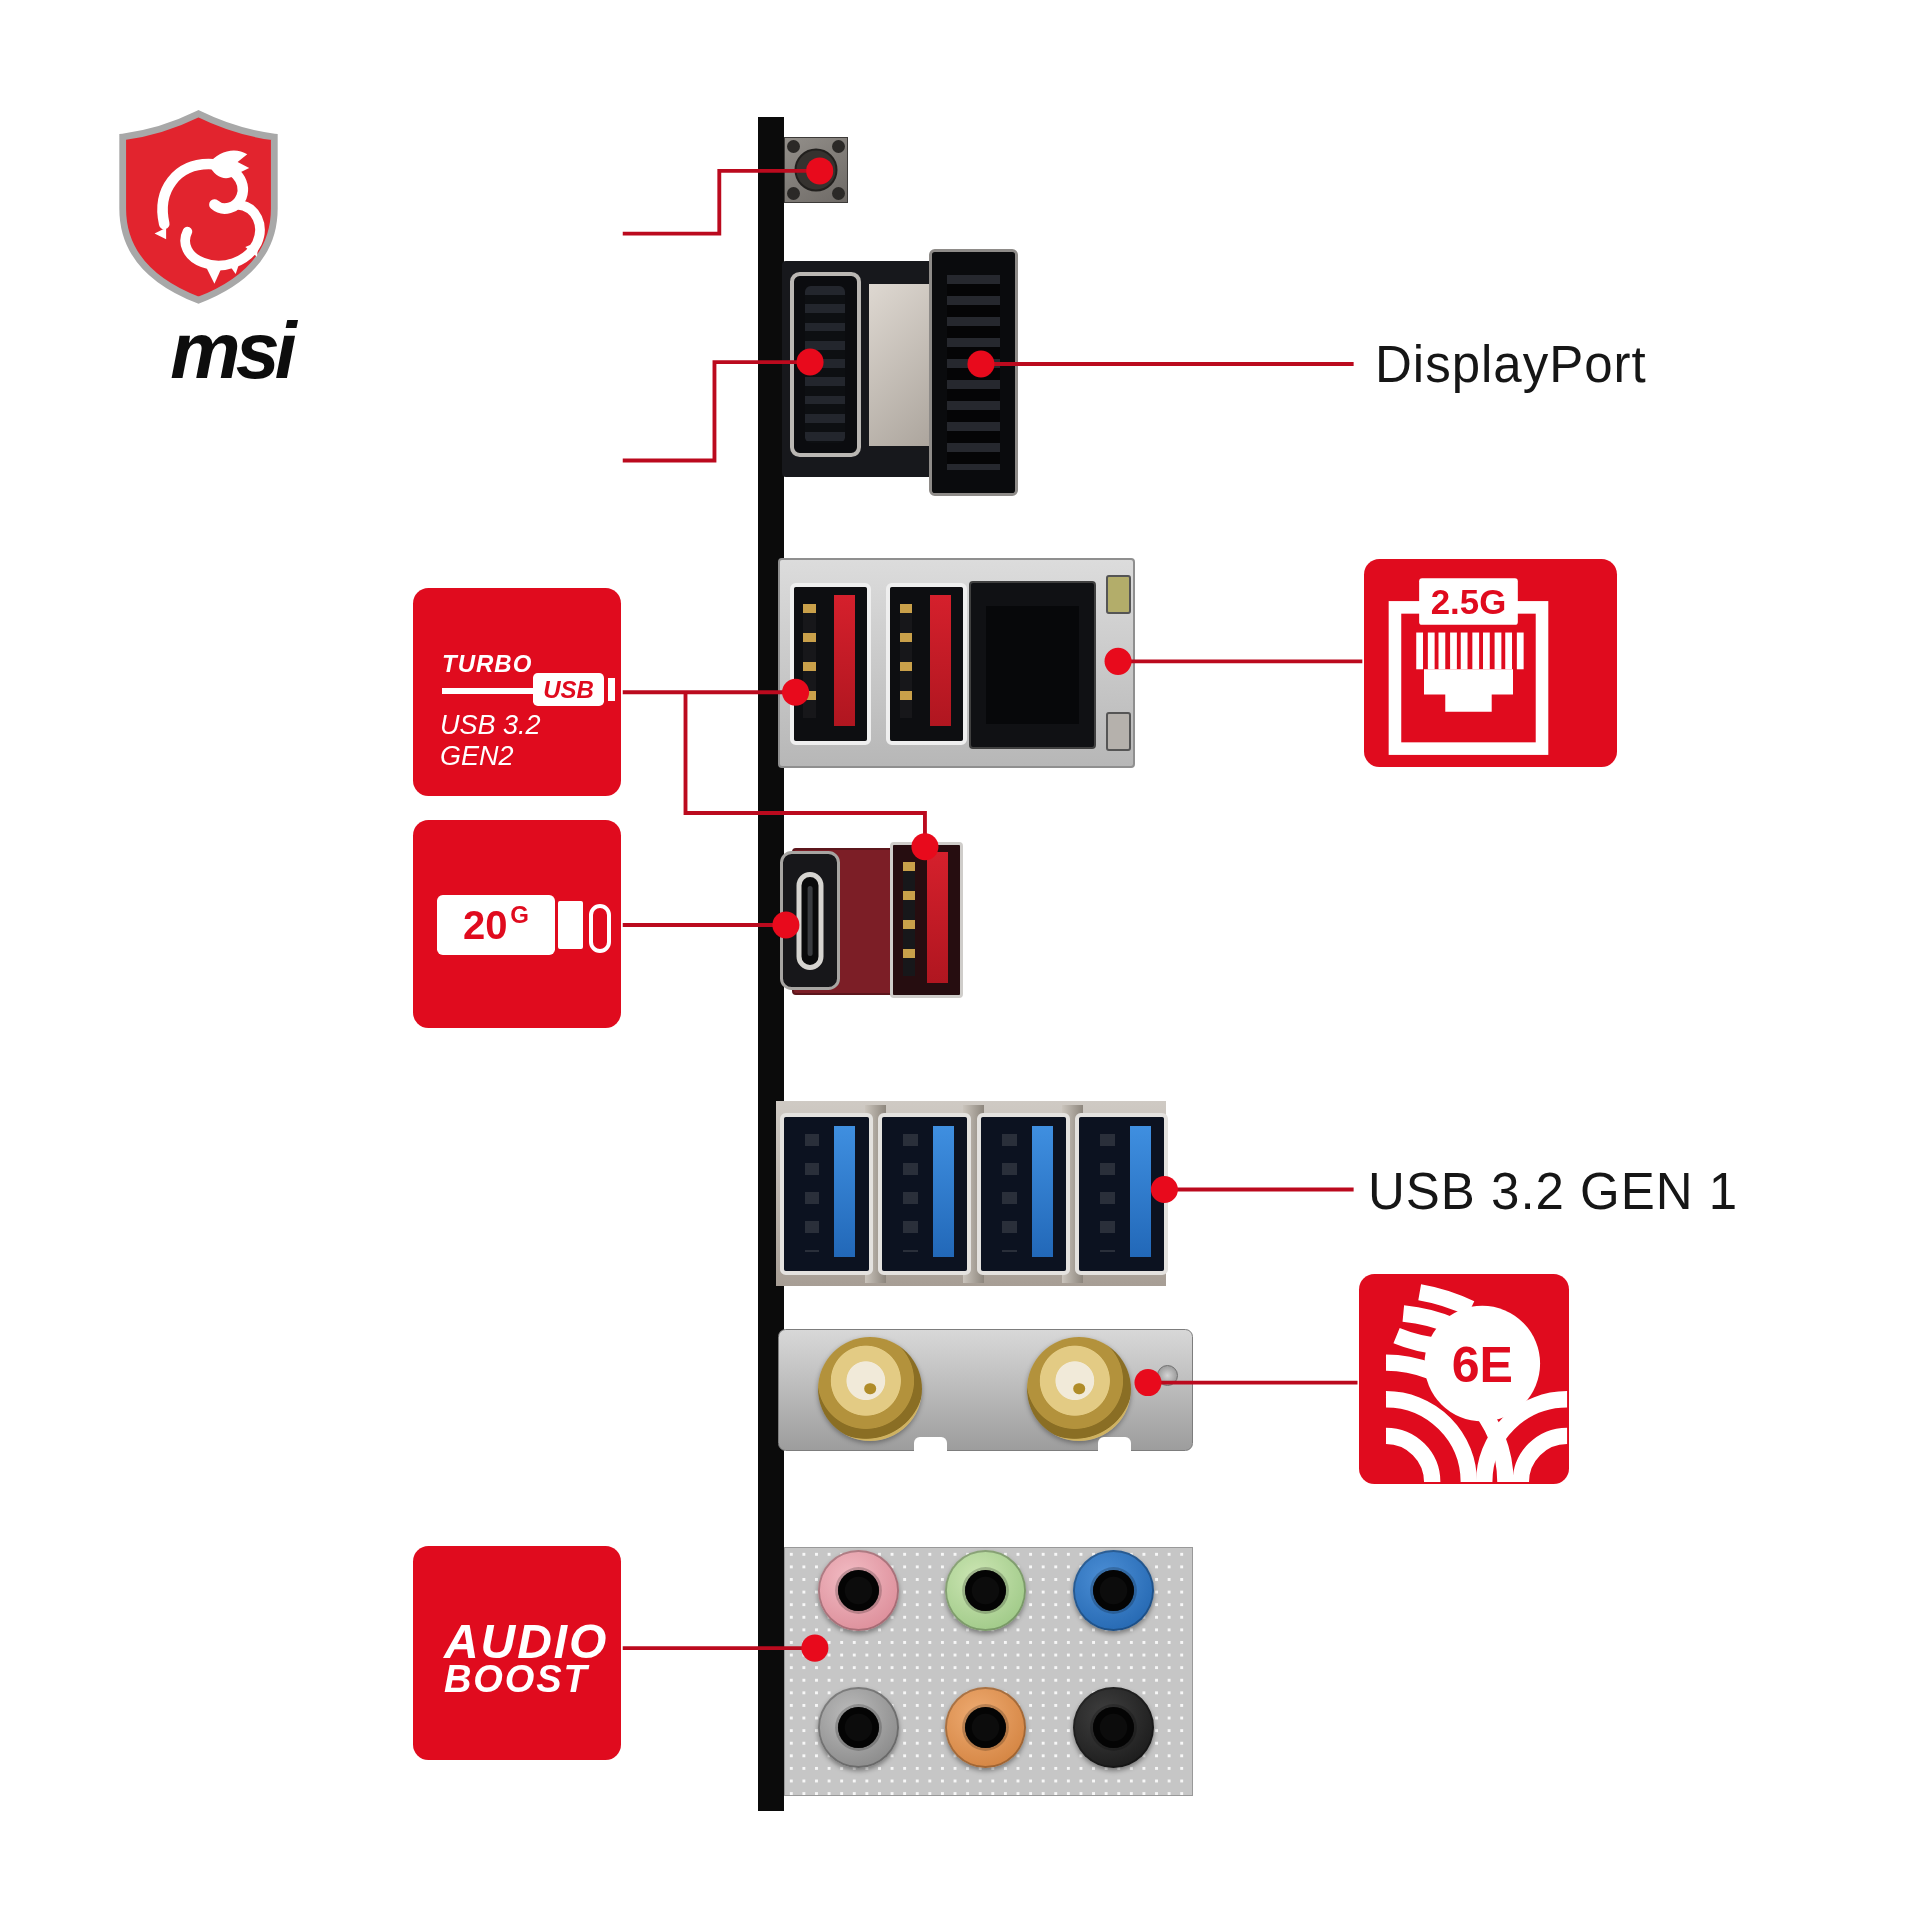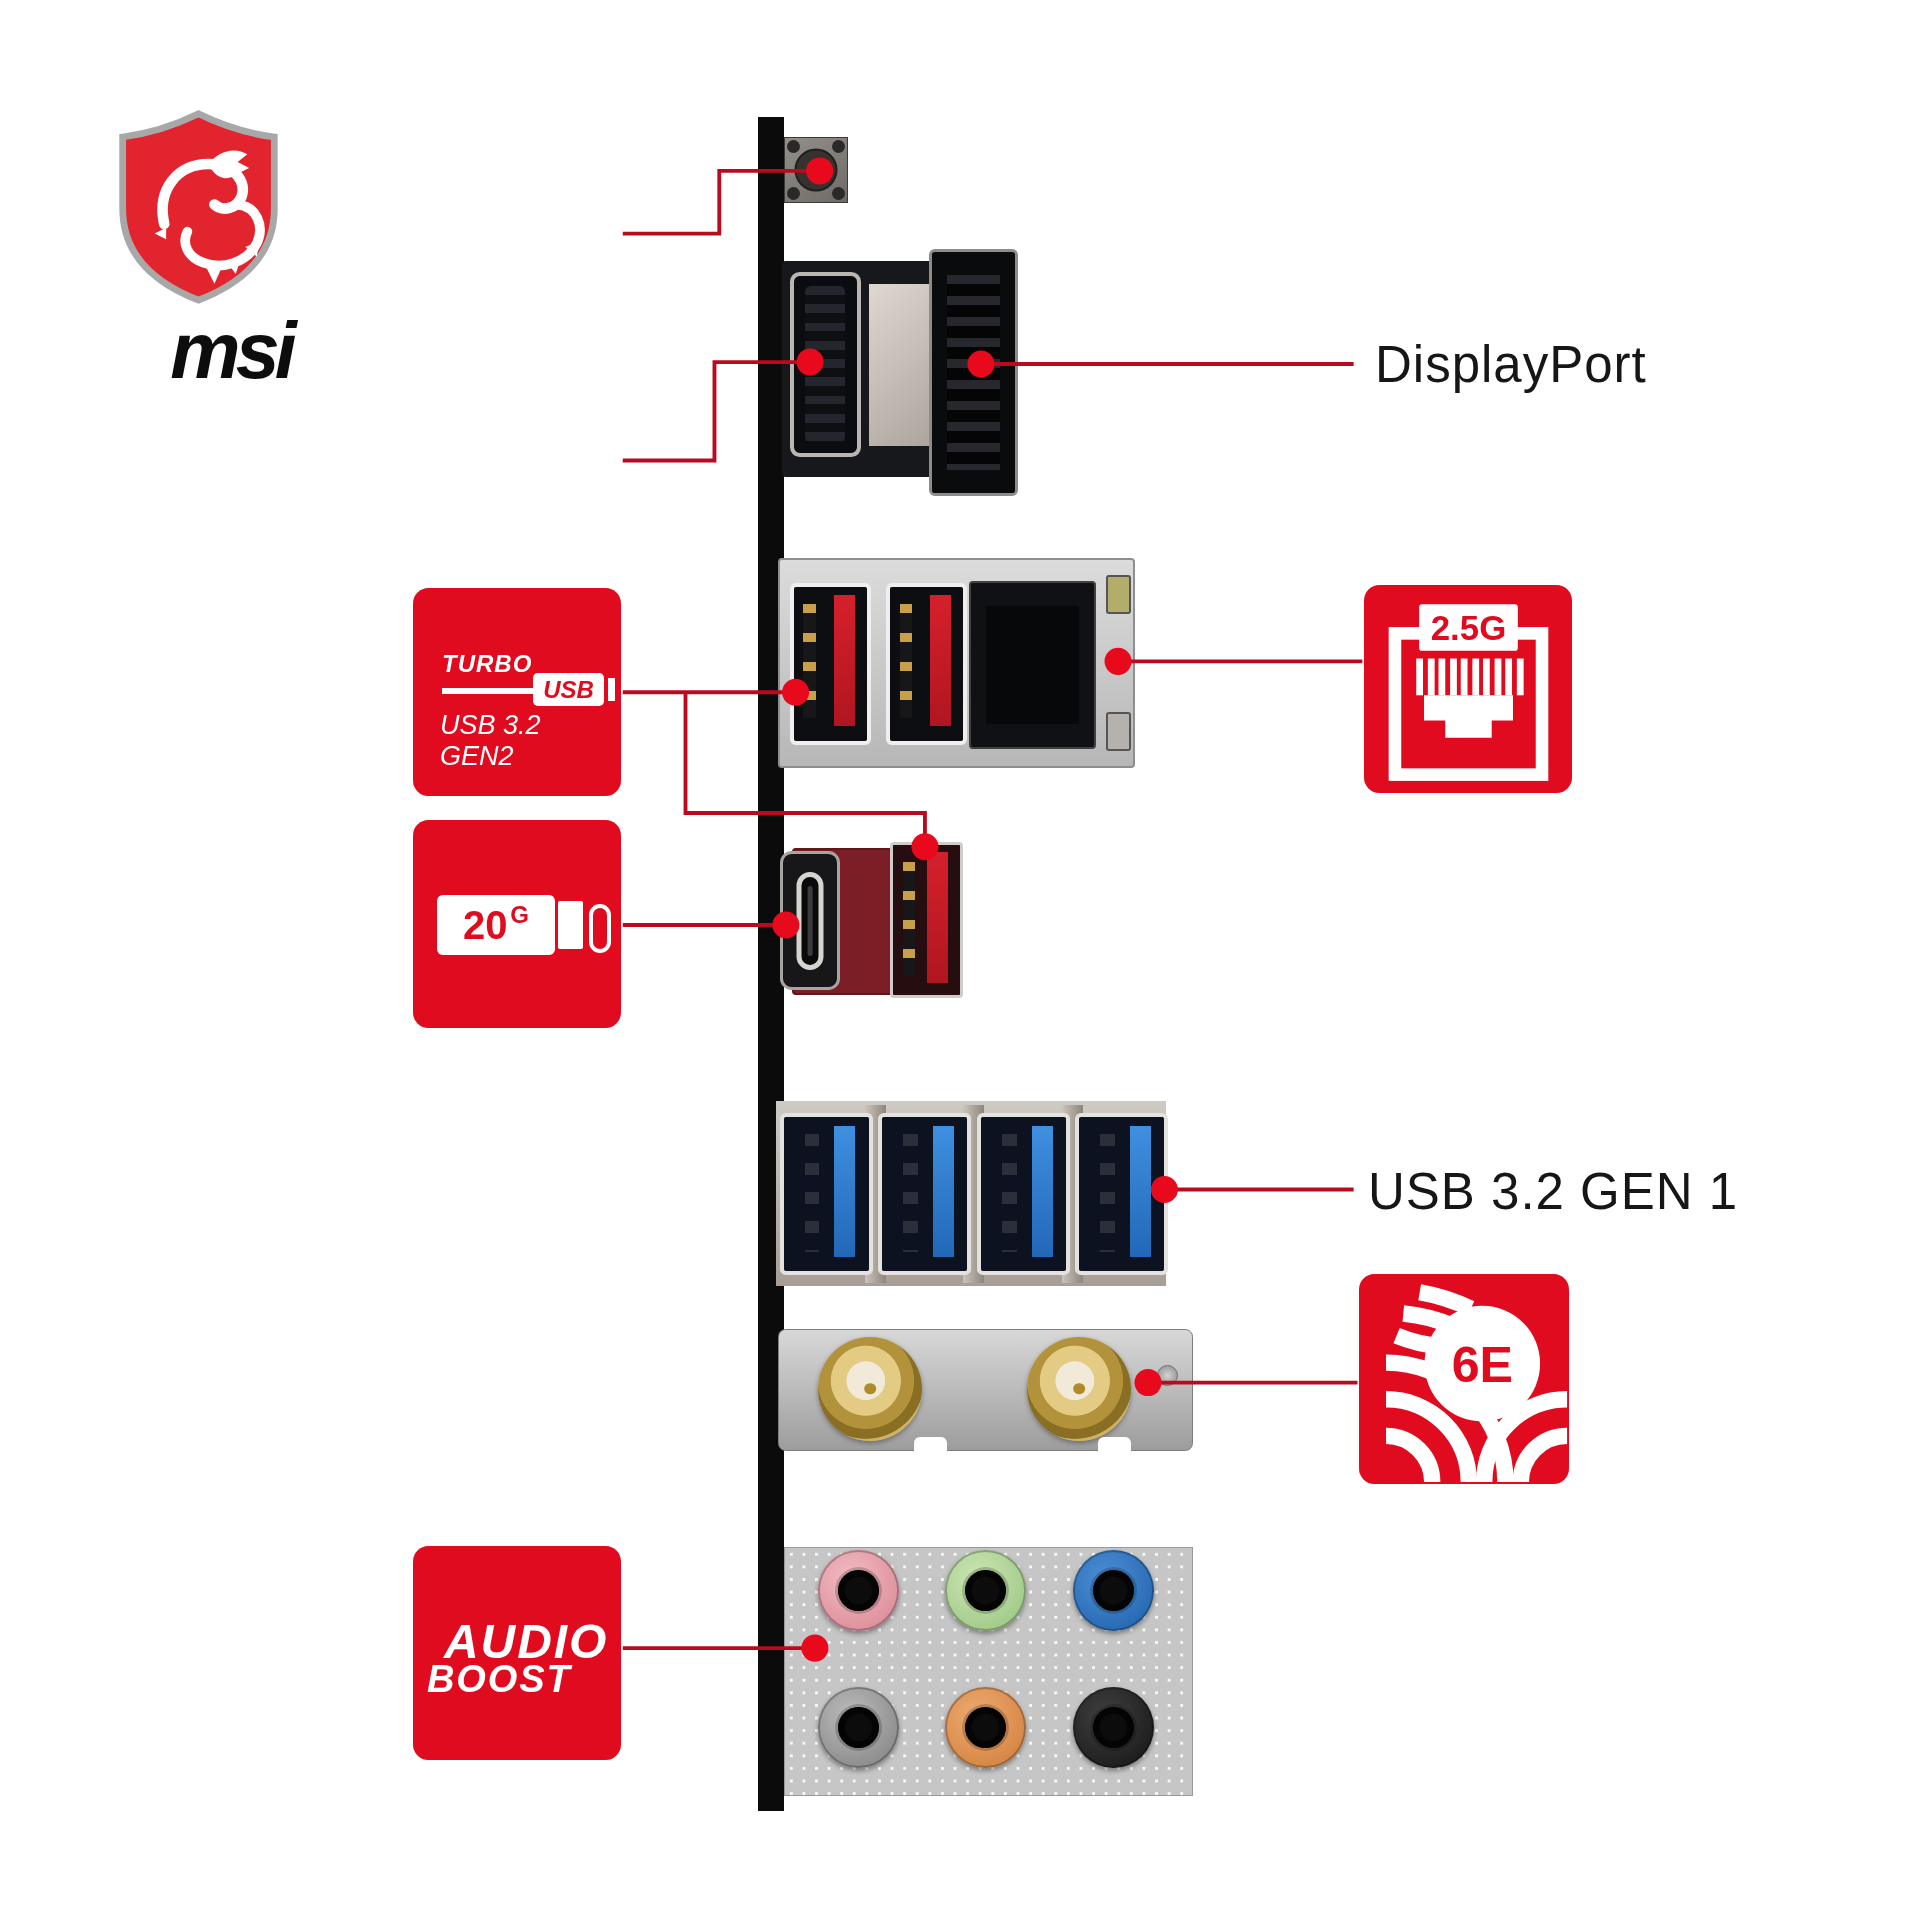--- a/index.html
+++ b/index.html
@@ -15,21 +15,21 @@
   .iobar{position:absolute;left:758px;top:117px;width:26px;height:1694px;background:#0b0b0b;}
 
   
   .badge{position:absolute;width:208px;height:208px;background:var(--msi_red,#e00b1e);
          border-radius:15.4px;color:#fff;overflow:hidden;}
   .b-bios{left:413px;top:127px;}
   .b-hdmi{left:413px;top:360px;}
   .b-turbo{left:413px;top:588px;}
   .b-20g{left:413px;top:820px;}
   .b-audio{left:413px;top:1546px;height:214px;}
-  .b-lan{left:1364px;top:585px;}
+  .b-lan{left:1364px;top:559px;padding-left:45px;}
   .b-wifi{left:1359px;top:1274px;width:210px;height:210px;}
   .badge svg{position:absolute;left:0;top:0;}
 
   .bios-label{position:absolute;left:0;top:89px;width:208px;text-align:center;
               font-size:34px;font-weight:bold;letter-spacing:1px;}
 
   
   .h-tab{position:absolute;left:55px;top:20px;width:98px;height:37px;background:var(--msi_red);
          border:4.8px solid #fff;border-radius:3.9px;box-sizing:border-box;}
   .h-dash{position:absolute;left:8.7px;top:4.8px;width:50px;height:6.8px;background:#fff;}
@@ -57,21 +57,21 @@
   .g-box{position:absolute;left:24px;top:75px;width:118px;height:60px;background:#fff;
          border-radius:5.8px;display:flex;align-items:center;justify-content:center;}
   .g-val{font-size:40px;font-weight:bold;color:var(--msi_red);line-height:1;}
   .g-unit{font-size:24px;font-weight:bold;color:var(--msi_red);margin-left:2.9px;
           align-self:flex-start;margin-top:7.7px;line-height:1;}
   .g-rect{position:absolute;left:145px;top:81px;width:25px;height:48px;background:#fff;border-radius:1.9px;}
   .g-pill{position:absolute;left:176px;top:84px;width:13.5px;height:41px;border:4.8px solid #fff;border-radius:11.6px;}
 
   
   .a-l1{position:absolute;left:31px;top:68px;font-size:48px;font-style:italic;font-weight:bold;letter-spacing:1.9px;}
-  .a-l2{position:absolute;left:14px;top:112px;font-size:38px;font-style:italic;font-weight:bold;letter-spacing:1.9px;}
+  .a-l2{position:absolute;left:31px;top:112px;font-size:38px;font-style:italic;font-weight:bold;letter-spacing:1.9px;}
 
   .svgtxt-red{fill:var(--msi_red);font-family:"Liberation Sans",sans-serif;font-weight:bold;}
 
   
   .callout{position:absolute;font-size:51px;color:#161616;letter-spacing:1px;}
   .lab-dp{left:1375px;top:335px;}
   .lab-usb1{left:1368px;top:1162px;}
 
   
   .port{position:absolute;}

